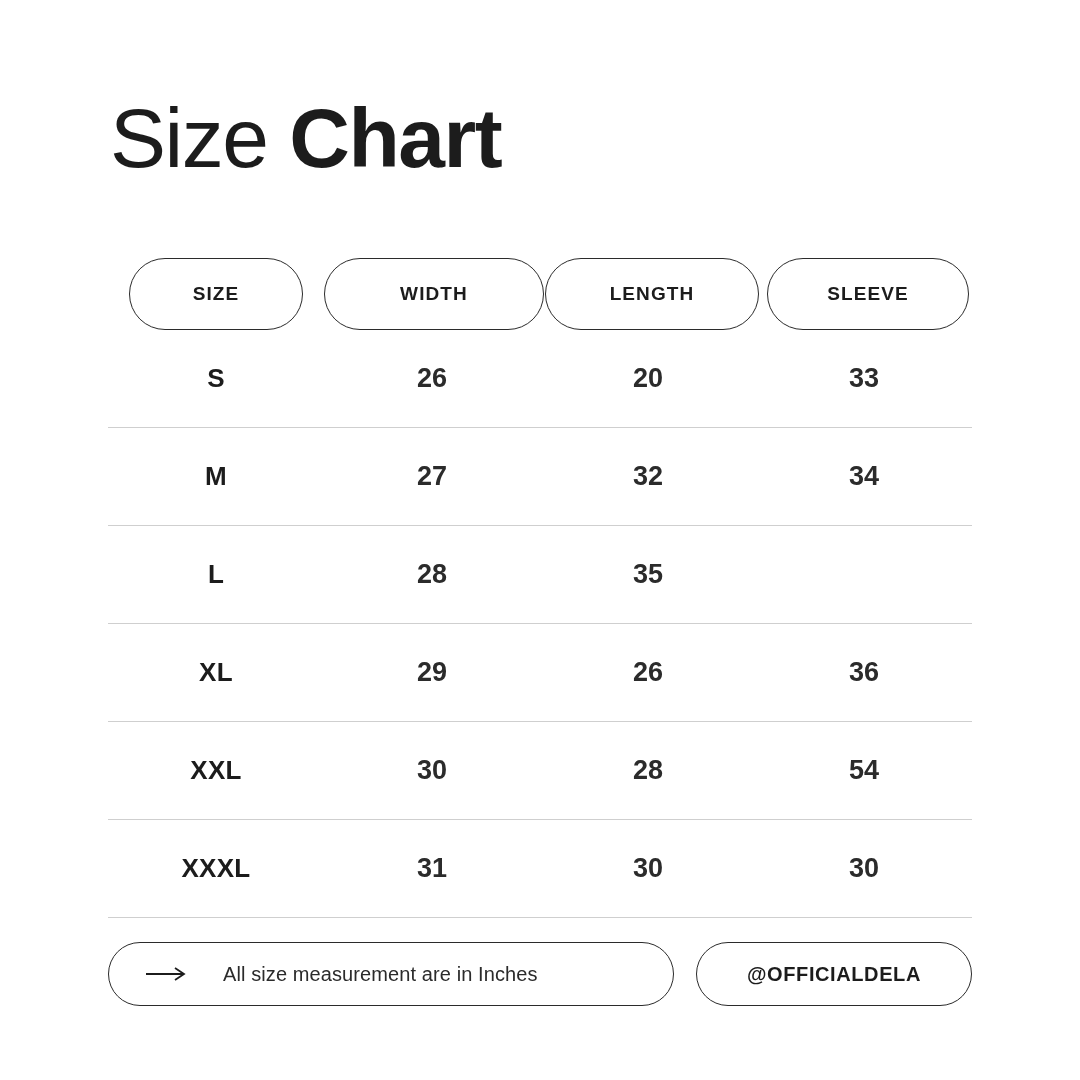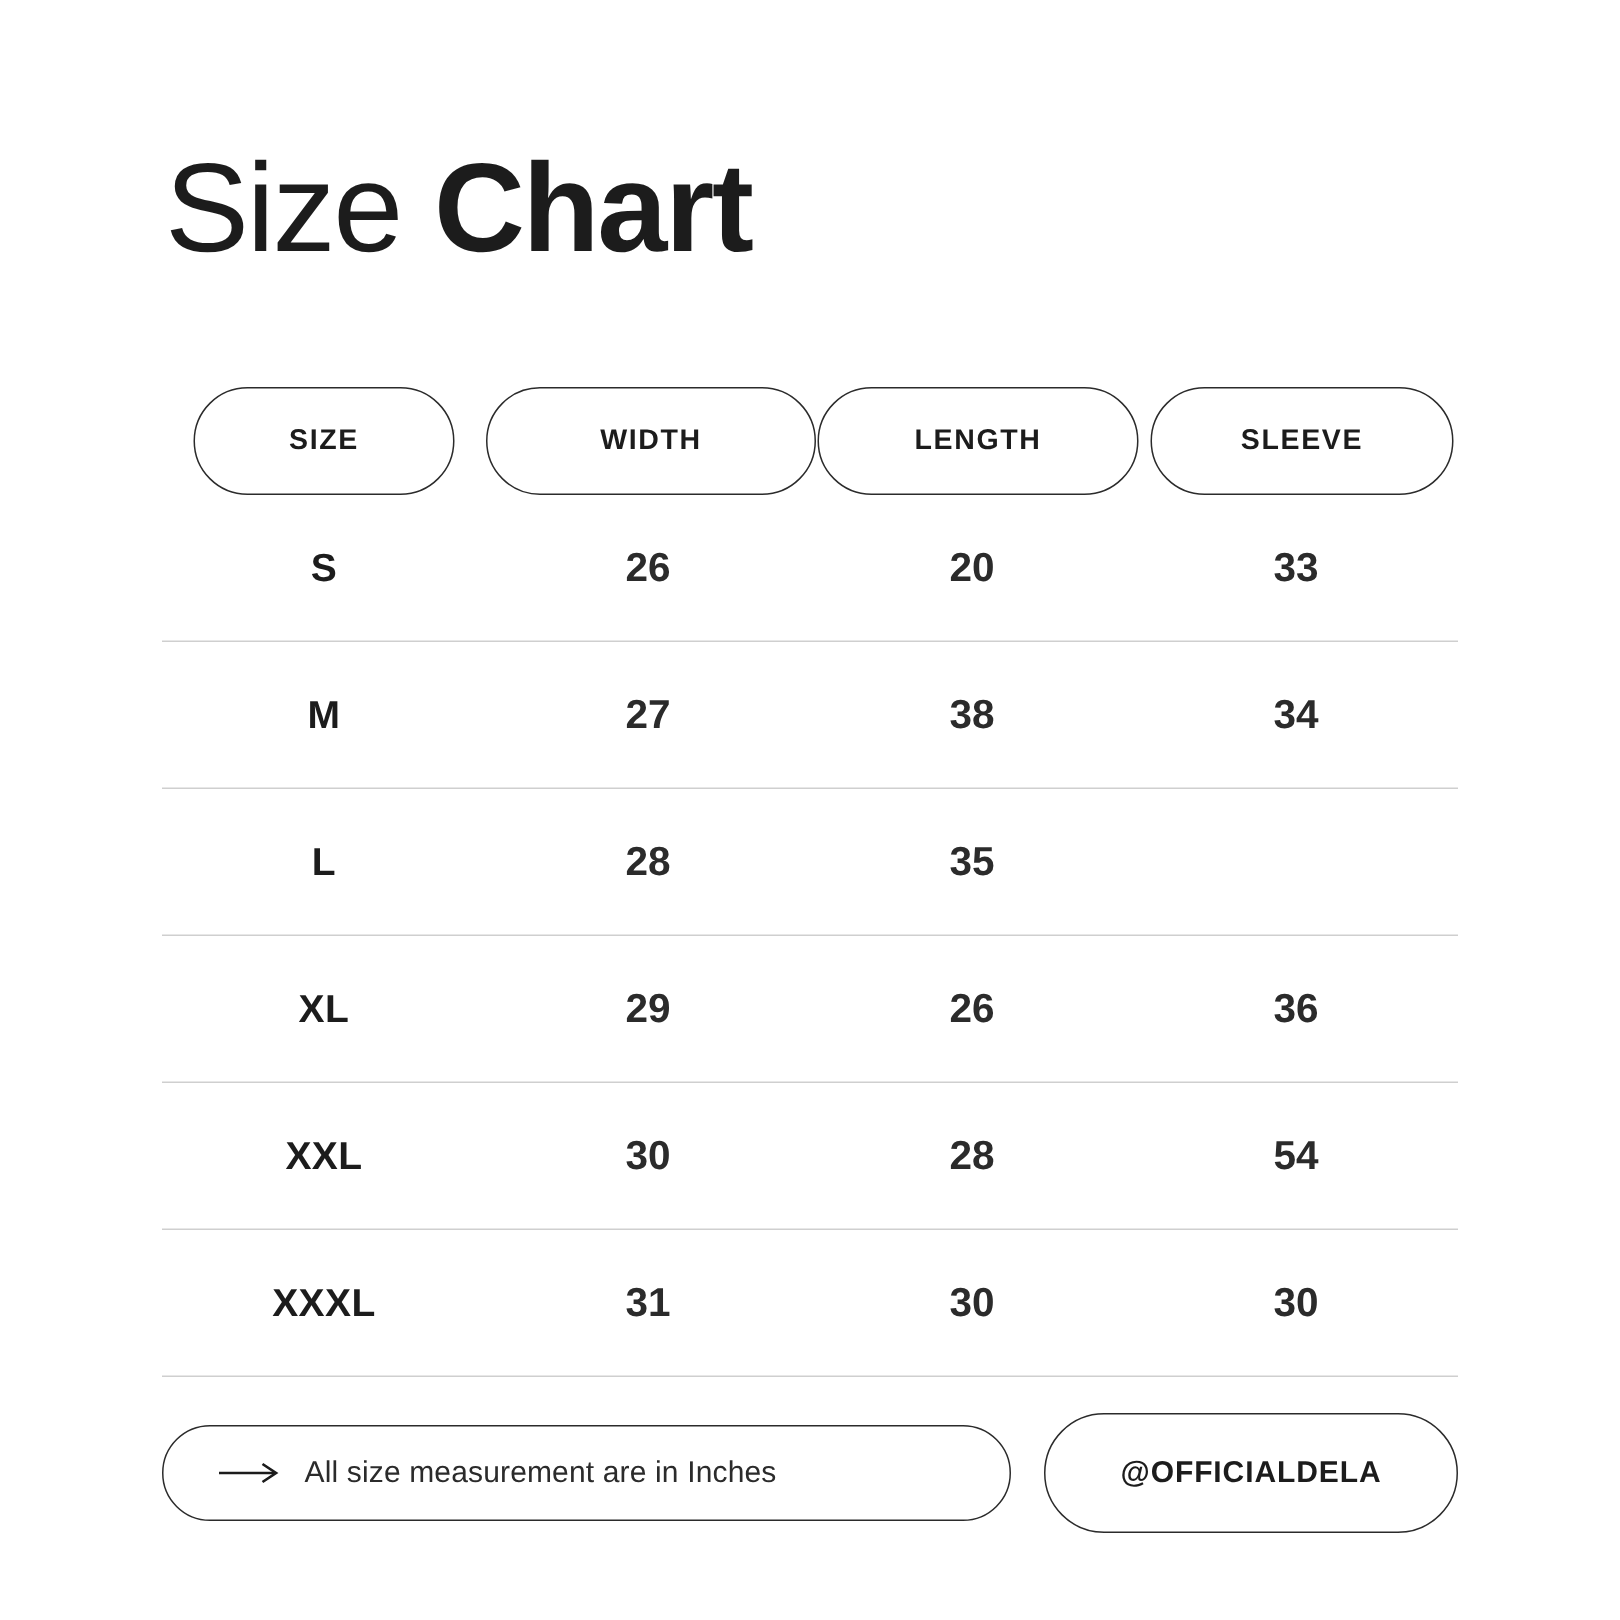--- a/index.html
+++ b/index.html
@@ -96,36 +96,36 @@
   }
   .note-pill {
     border: 1.4px solid #2b2b2b;
     border-radius: 40px;
     height: 64px;
     width: 566px;
     box-sizing: border-box;
     display: flex;
     align-items: center;
     padding-left: 36px;
-    gap: 14px;
+    gap: 34px;
   }
   .arrow-icon {
     display: inline-flex;
     align-items: center;
     color: #1c1c1c;
   }
   .note-text {
     font-size: 20px;
     color: #2b2b2b;
     letter-spacing: 0.1px;
   }
   .handle-pill {
     border: 1.4px solid #2b2b2b;
     border-radius: 40px;
-    height: 80px;
+    height: 64px;
     width: 276px;
     box-sizing: border-box;
     display: flex;
     align-items: center;
     justify-content: center;
     font-size: 20px;
     font-weight: 700;
     letter-spacing: 0.6px;
     color: #1c1c1c;
   }
@@ -157,21 +157,21 @@
     <div class="body-row">
       <div class="cell size-cell">S</div>
       <div class="cell">26</div>
       <div class="cell">20</div>
       <div class="cell">33</div>
     </div>
 
     <div class="body-row">
       <div class="cell size-cell">M</div>
       <div class="cell">27</div>
-      <div class="cell">38</div>
+      <div class="cell">32</div>
       <div class="cell">34</div>
     </div>
 
     <div class="body-row">
       <div class="cell size-cell">L</div>
       <div class="cell">28</div>
       <div class="cell">35</div>
     </div>
 
     <div class="body-row">

